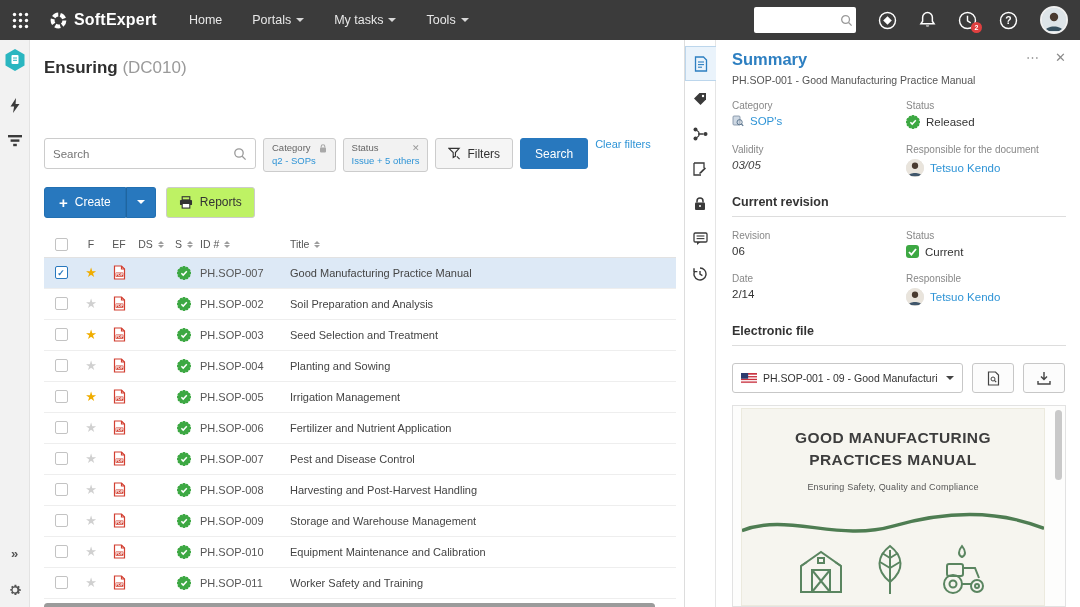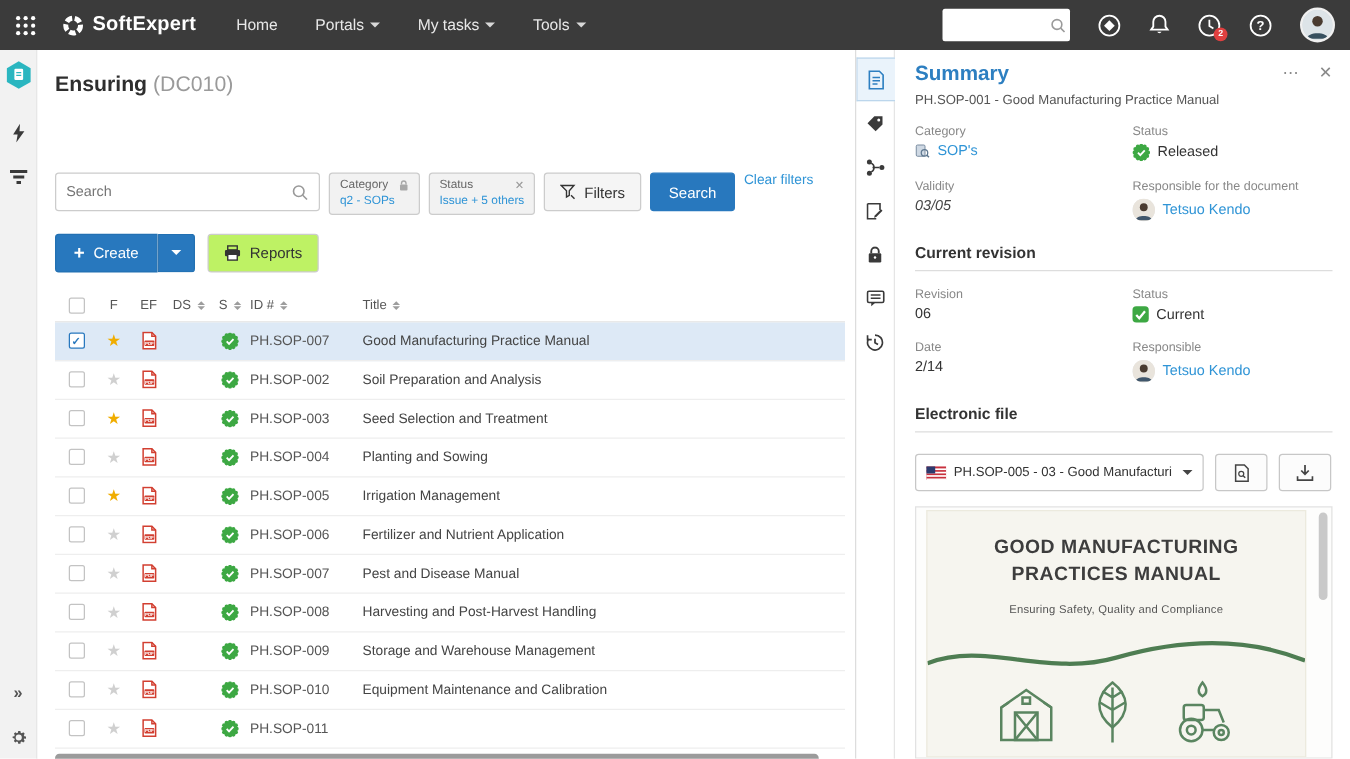--- a/index.html
+++ b/index.html
@@ -605,21 +605,21 @@
                   <circle cx="2.63" cy="4.90" r="1.9" fill="#3da843"></circle>
                   <circle cx="4.90" cy="2.63" r="1.9" fill="#3da843"></circle>
                   <circle cx="8.00" cy="1.80" r="1.9" fill="#3da843"></circle>
                   <circle cx="11.10" cy="2.63" r="1.9" fill="#3da843"></circle>
                   <circle cx="13.37" cy="4.90" r="1.9" fill="#3da843"></circle>
                   <circle cx="8" cy="8" r="6.4" fill="#3da843"></circle>
                   <path d="M5 8.2l2.1 2.2L11.2 6" fill="none" stroke="#fff" stroke-width="1.7"></path>
                 </svg>
               </span>
               <span class="cell left idtxt">PH.SOP-007</span>
-              <span class="cell left titletxt">Pest and Disease Manual</span>
+              <span class="cell left titletxt">Pest and Disease Control</span>
             </div>
             <div class="trow">
               <span class="cell">
                 <span class="cb"></span>
               </span>
               <span class="cell">
                 <span class="star">★</span>
               </span>
               <span class="cell">
                 <svg width="13" height="15" viewBox="0 0 13 15">
@@ -753,20 +753,21 @@
                   <circle cx="2.63" cy="4.90" r="1.9" fill="#3da843"></circle>
                   <circle cx="4.90" cy="2.63" r="1.9" fill="#3da843"></circle>
                   <circle cx="8.00" cy="1.80" r="1.9" fill="#3da843"></circle>
                   <circle cx="11.10" cy="2.63" r="1.9" fill="#3da843"></circle>
                   <circle cx="13.37" cy="4.90" r="1.9" fill="#3da843"></circle>
                   <circle cx="8" cy="8" r="6.4" fill="#3da843"></circle>
                   <path d="M5 8.2l2.1 2.2L11.2 6" fill="none" stroke="#fff" stroke-width="1.7"></path>
                 </svg>
               </span>
               <span class="cell left idtxt">PH.SOP-011</span>
+              <span class="cell left titletxt">Worker Safety and Training</span>
             </div>
           </div>
       </div>
 
       <div class="hscroll">
           <div class="thumb"></div>
         </div>
       <div class="tfoot">1 Selected record</div>
     </main>
 
@@ -937,21 +938,21 @@
             <span style="display:inline-flex;flex:0 0 auto;">
               <svg width="16" height="11" viewBox="0 0 19 13">
                   <rect width="19" height="13" fill="#c8313e"></rect>
                   <rect y="2" width="19" height="1.6" fill="#fff"></rect>
                   <rect y="5.2" width="19" height="1.6" fill="#fff"></rect>
                   <rect y="8.4" width="19" height="1.6" fill="#fff"></rect>
                   <rect y="11.6" width="19" height="1.4" fill="#fff"></rect>
                   <rect width="8.5" height="6.8" fill="#2c3a6e"></rect>
                 </svg>
             </span>
-            <span class="ftxt">PH.SOP-005 - 03 - Good Manufacturi</span>
+            <span class="ftxt">PH.SOP-001 - 09 - Good Manufacturi</span>
             <i class="caret-down" style="border-top-color:#444;"></i>
           </button>
           <button class="sq-btn">
             <svg width="13" height="15" viewBox="0 0 13 15">
                 <path d="M1.5 1h7l3 3v10h-10z" fill="none" stroke="#444" stroke-width="1.2"></path>
                 <circle cx="6" cy="8" r="2" fill="none" stroke="#444" stroke-width="1"></circle>
                 <line x1="7.4" y1="9.4" x2="9.2" y2="11.2" stroke="#444" stroke-width="1.2"></line>
               </svg>
           </button>
           <button class="sq-btn">

